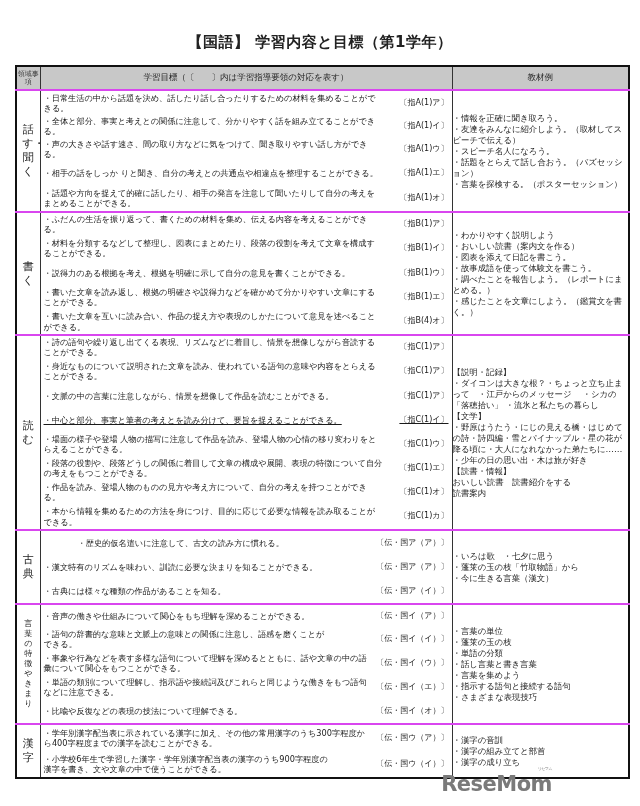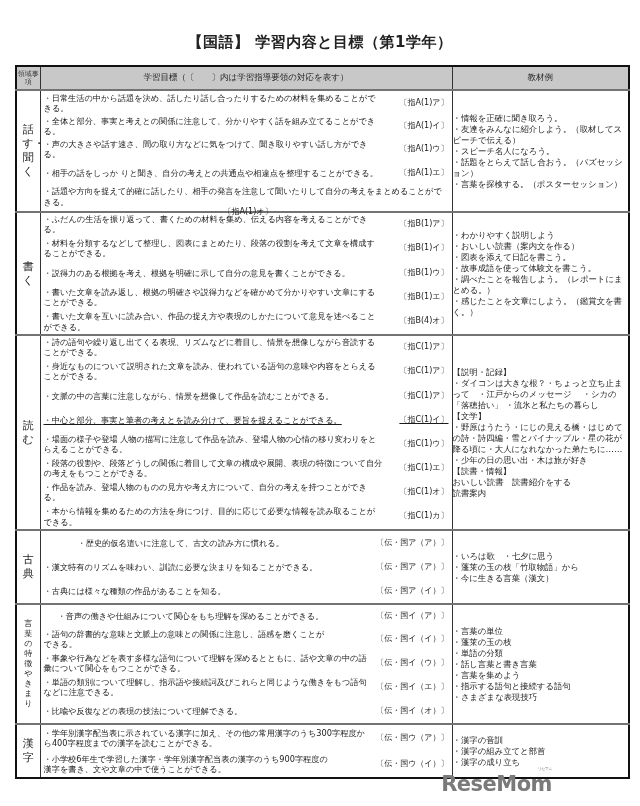--- a/index.html
+++ b/index.html
@@ -45,21 +45,21 @@
       font-size: 8.5px;
       font-weight: normal;
       height: 22px;
       color: #222;
     }
     .tbl thead th.area-h {
       font-size: 7px;
       line-height: 8px;
       color: #333;
     }
-    .tbl tbody tr.sec-start td { border-top: 2px solid #737373; }
+    .tbl tbody tr.sec-start td { border-top: 2px solid #d946ef; }
     .area {
       text-align: center;
       font-size: 11px;
       line-height: 14px;
       width: 24px;
       color: #222;
     }
     .area .v {
       display: inline-block;
       width: 12px;
@@ -143,21 +143,21 @@
             <span class="ref">〔指A(1)イ〕</span>
           </div>
           <div class="goal" style="height: 24px;">
             <span class="txt">・声の大きさや話す速さ、間の取り方などに気をつけて、聞き取りやすい話し方ができる。</span>
             <span class="ref">〔指A(1)ウ〕</span>
           </div>
           <div class="goal" style="height: 24px;">
             <span class="txt">・相手の話をしっか りと聞き、自分の考えとの共通点や相違点を整理することができる。</span>
             <span class="ref">〔指A(1)エ〕</span>
           </div>
-          <div class="goal" style="height: 26px; flex-direction: column;">
+          <div class="goal" style="height: 26px;">
             <span class="txt">・話題や方向を捉えて的確に話したり、相手の発言を注意して聞いたりして自分の考えをまとめることができる。</span>
             <span class="ref">〔指A(1)オ〕</span>
           </div>
         </td>
         <td class="materials"><span class="line">・情報を正確に聞き取ろう。</span><span class="line">・友達をみんなに紹介しよう。（取材してスピーチで伝える）</span><span class="line">・スピーチ名人になろう。</span><span class="line">・話題をとらえて話し合おう。（バズセッション）</span><span class="line">・言葉を探検する。（ポスターセッション）</span></td>
       </tr>
       <tr class="sec-start" style="height: 121px;">
         <td class="area"><span class="v">書く</span></td>
         <td class="goals-cell">
           <div class="goal" style="height: 22px;">
@@ -235,21 +235,21 @@
           <div class="goal" style="height: 24px;">
             <span class="txt">・古典には様々な種類の作品があることを知る。</span>
             <span class="ref">〔伝・国ア（イ）〕</span>
           </div>
         </td>
         <td class="materials"><span class="line">・いろは歌　・七夕に思う</span><span class="line">・蓬莱の玉の枝「竹取物語」から</span><span class="line">・今に生きる言葉（漢文）</span></td>
       </tr>
       <tr class="sec-start" style="height: 118px;">
         <td class="area small"><span class="v">言葉の特徴やきまり</span></td>
         <td class="goals-cell">
-          <div class="goal" style="height: 22px; margin-left: 14px;">
+          <div class="goal" style="height: 22px;">
             <span class="txt">・音声の働きや仕組みについて関心をもち理解を深めることができる。</span>
             <span class="ref">〔伝・国イ（ア）〕</span>
           </div>
           <div class="goal" style="height: 24px; gap: 40px;">
             <span class="txt">・語句の辞書的な意味と文脈上の意味との関係に注意し、語感を磨くことができる。</span>
             <span class="ref">〔伝・国イ（イ）〕</span>
           </div>
           <div class="goal" style="height: 24px;">
             <span class="txt">・事象や行為などを表す多様な語句について理解を深めるとともに、話や文章の中の語彙について関心をもつことができる。</span>
             <span class="ref">〔伝・国イ（ウ）〕</span>

